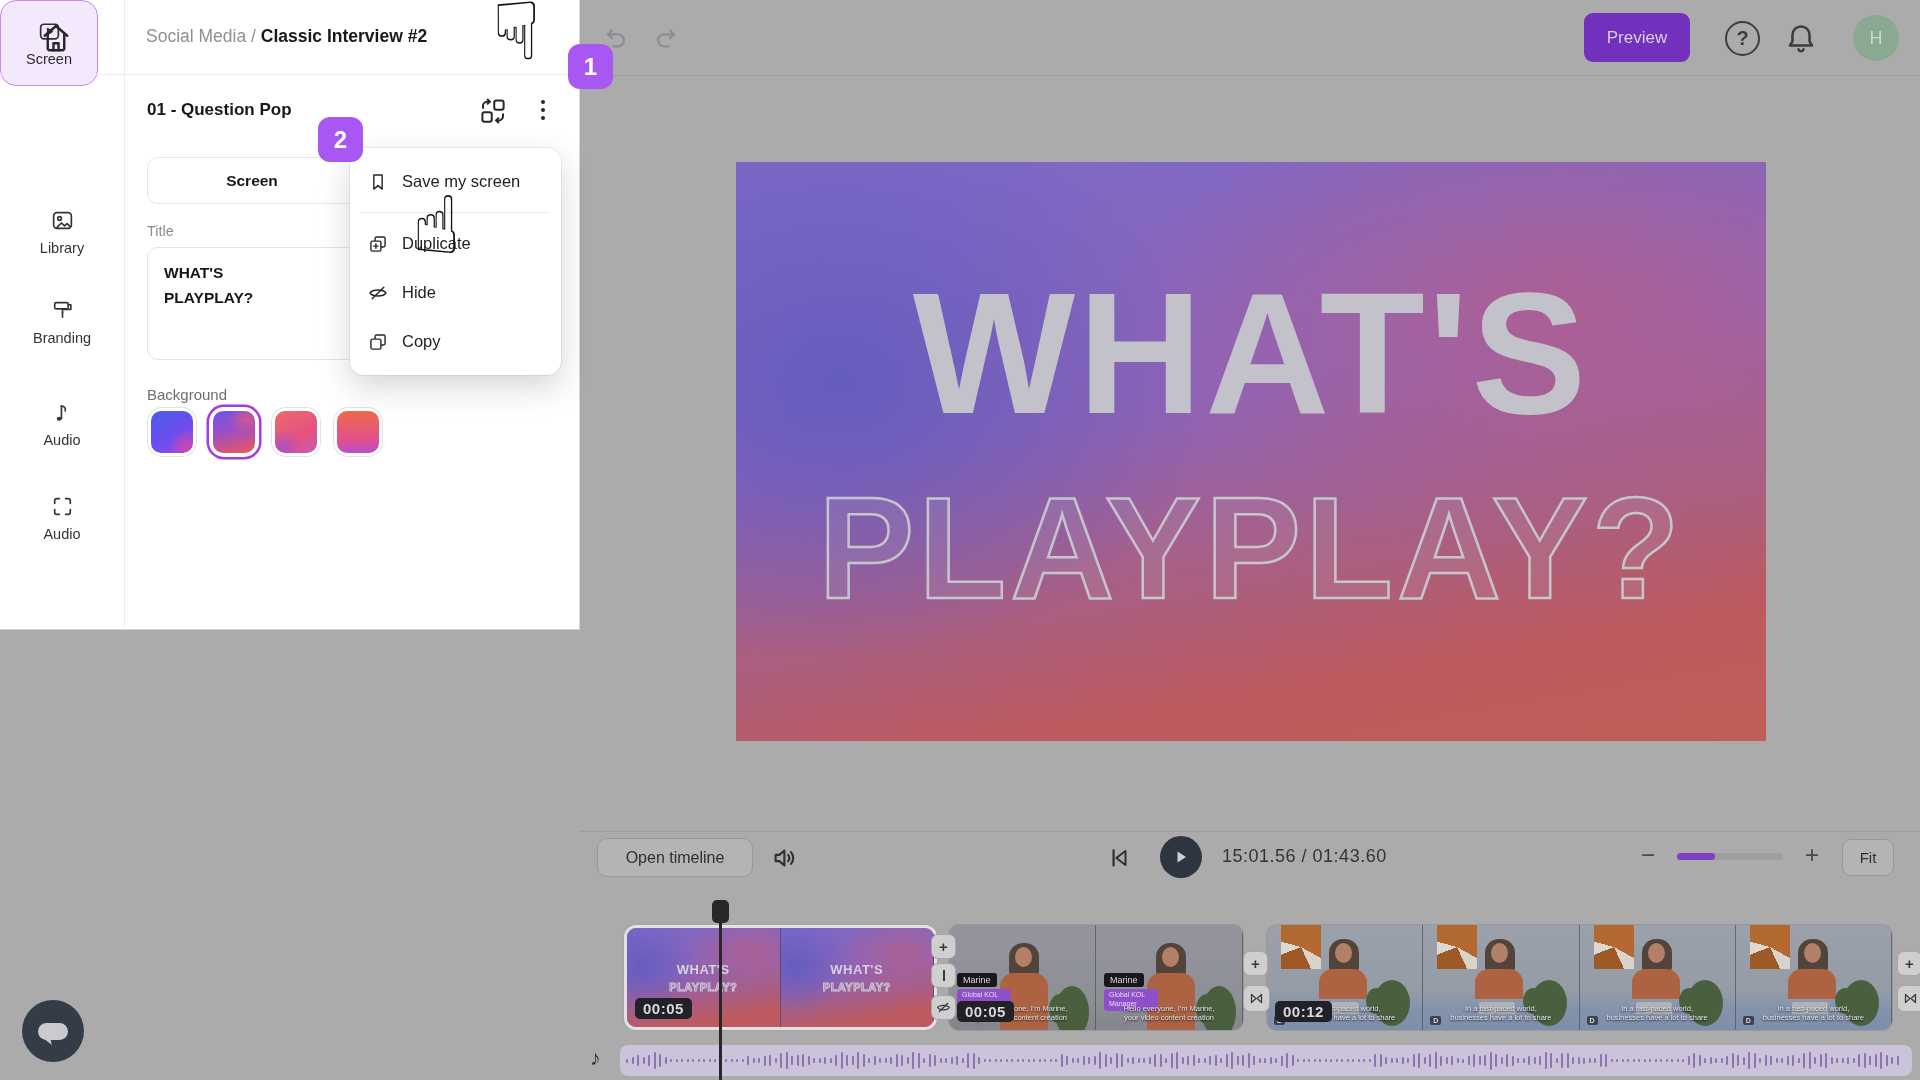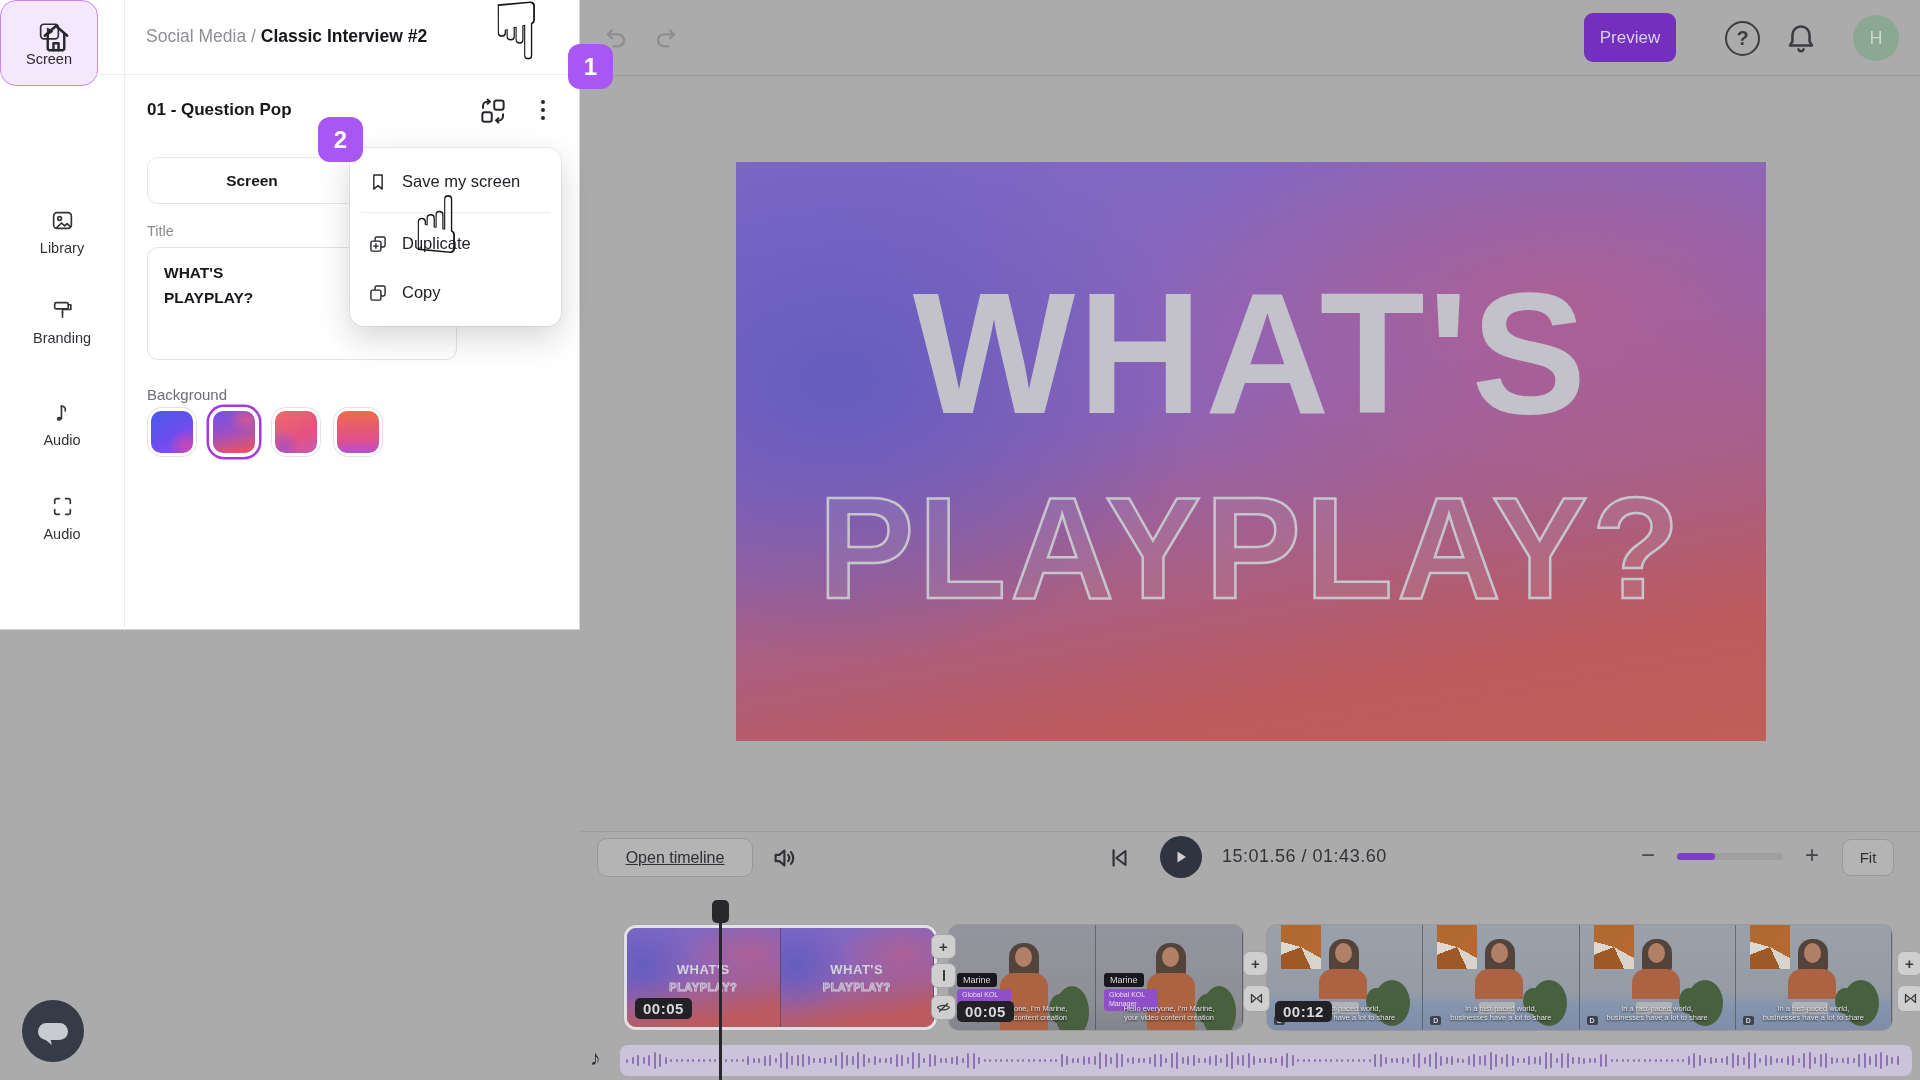--- a/index.html
+++ b/index.html
@@ -7,21 +7,21 @@
   body { font-family:"Liberation Sans", sans-serif; }
   #app { position:relative; width:1920px; height:1080px; background:#ababab; overflow:hidden; }
   .abs { position:absolute; }
   svg { display:block; }
 
   
   .dim-topbar-line { left:580px; top:75px; width:1340px; height:1px; background:#9e9e9e; }
   .dim-controls-line { left:580px; top:831px; width:1340px; height:1px; background:#9e9e9e; }
 
   
-  .preview-btn { left:1584px; top:13px; width:92px; height:49px; background:#7230bd; border-radius:9px;
+  .preview-btn { left:1584px; top:13px; width:106px; height:49px; background:#7230bd; border-radius:9px;
     color:#d9d2e6; font-size:17px; display:flex; align-items:center; justify-content:center; }
   .help-btn { left:1725px; top:21px; width:35px; height:35px; border:2.4px solid #3c3c42; border-radius:50%;
     color:#3c3c42; font-size:20px; font-weight:bold; display:flex; align-items:center; justify-content:center; }
   .bell-btn { left:1783px; top:20px; width:36px; height:36px; }
   .avatar { left:1853px; top:15px; width:46px; height:46px; border-radius:50%; background:#8ba892;
     color:#ccd8cf; font-size:18px; display:flex; align-items:center; justify-content:center; }
   .undo-btn { left:598px; top:23px; } .redo-btn { left:652px; top:23px; }
 
   
   .stage { left:736px; top:162px; width:1030px; height:579px;
@@ -29,21 +29,21 @@
       radial-gradient(75% 70% at 80% 25%, rgba(198,94,118,0.55) 0%, rgba(198,94,118,0) 55%),
       radial-gradient(60% 80% at 10% 38%, rgba(88,90,192,0.75) 0%, rgba(88,90,192,0) 60%),
       linear-gradient(170deg, #8068c4 8%, #8f63b6 42%, #a85f85 64%, #bc5a5f 82%, #bf5f57 100%);
     display:flex; flex-direction:column; align-items:center; }
   .stage-line1 { margin-top:105px; font-size:172px; font-weight:bold; letter-spacing:3px; color:#c3c1c9; line-height:1; }
   .stage-line2 { margin-top:38px; font-size:144px; font-weight:bold; letter-spacing:4px; line-height:1;
     color:rgba(198,196,204,0.12); -webkit-text-stroke:2.5px #c6c4cc; }
 
   
   .open-timeline-btn { left:597px; top:838px; width:156px; height:39px; background:#b4b4b4; border:1px solid #989898;
-    border-radius:10px; color:#2f2f36; font-size:16px; display:flex; align-items:center; justify-content:center;text-decoration:underline; }
+    border-radius:10px; color:#2f2f36; font-size:16px; display:flex; align-items:center; justify-content:center; }
   .speaker-btn { left:770px; top:843px; }
   .skip-btn { left:1106px; top:845px; }
   .play-btn { left:1160px; top:836px; width:42px; height:42px; border-radius:50%; background:#2e3440;
     display:flex; align-items:center; justify-content:center; }
   .time-display { left:1222px; top:846px; font-size:18px; color:#33333a; letter-spacing:.5px; }
   .time-display b { font-weight:normal; }
   .zoom-minus { left:1636px; top:841px; width:24px; height:30px; color:#46464c; font-size:24px; text-align:center; }
   .zoom-plus  { left:1800px; top:841px; width:24px; height:30px; color:#46464c; font-size:24px; text-align:center; }
   .zoom-slider { left:1677px; top:853px; width:106px; height:7px; background:#9f9f9f; border-radius:4px; }
   .zoom-fill { width:38px; height:7px; background:#7e3fc0; border-radius:4px; }
@@ -708,20 +708,27 @@
     <div class="menu-div"></div>
     <div class="menu-item">
       <svg width="20" height="20" viewBox="0 0 24 24" fill="none" stroke="#26262c" stroke-width="1.7" stroke-linecap="round" stroke-linejoin="round">
         <rect x="8.5" y="3.5" width="12" height="12" rx="2"></rect>
           <rect x="3.5" y="8.5" width="12" height="12" rx="2" fill="#fff"></rect>
           <path d="M9.5 11.8v5.4M6.8 14.5h5.4"></path>
       </svg>
       <span>Duplicate</span>
     </div>
     <div class="menu-item">
+      <svg width="20" height="20" viewBox="0 0 24 24" fill="none" stroke="#26262c" stroke-width="1.7" stroke-linecap="round">
+        <path d="M2.5 12C5.5 7.2 18.5 7.2 21.5 12 18.5 16.8 5.5 16.8 2.5 12z"></path>
+          <path d="M5 19 19 5"></path>
+      </svg>
+      <span>Hide</span>
+    </div>
+    <div class="menu-item">
       <svg width="20" height="20" viewBox="0 0 24 24" fill="none" stroke="#26262c" stroke-width="1.7">
         <rect x="8.5" y="3.5" width="12" height="12" rx="2"></rect>
           <rect x="3.5" y="8.5" width="12" height="12" rx="2" fill="#fff"></rect>
       </svg>
       <span>Copy</span>
     </div>
   </div>
 
   <div class="abs cursor-glyph cursor1">☟</div>
   <div class="abs step-badge badge1">1</div>

